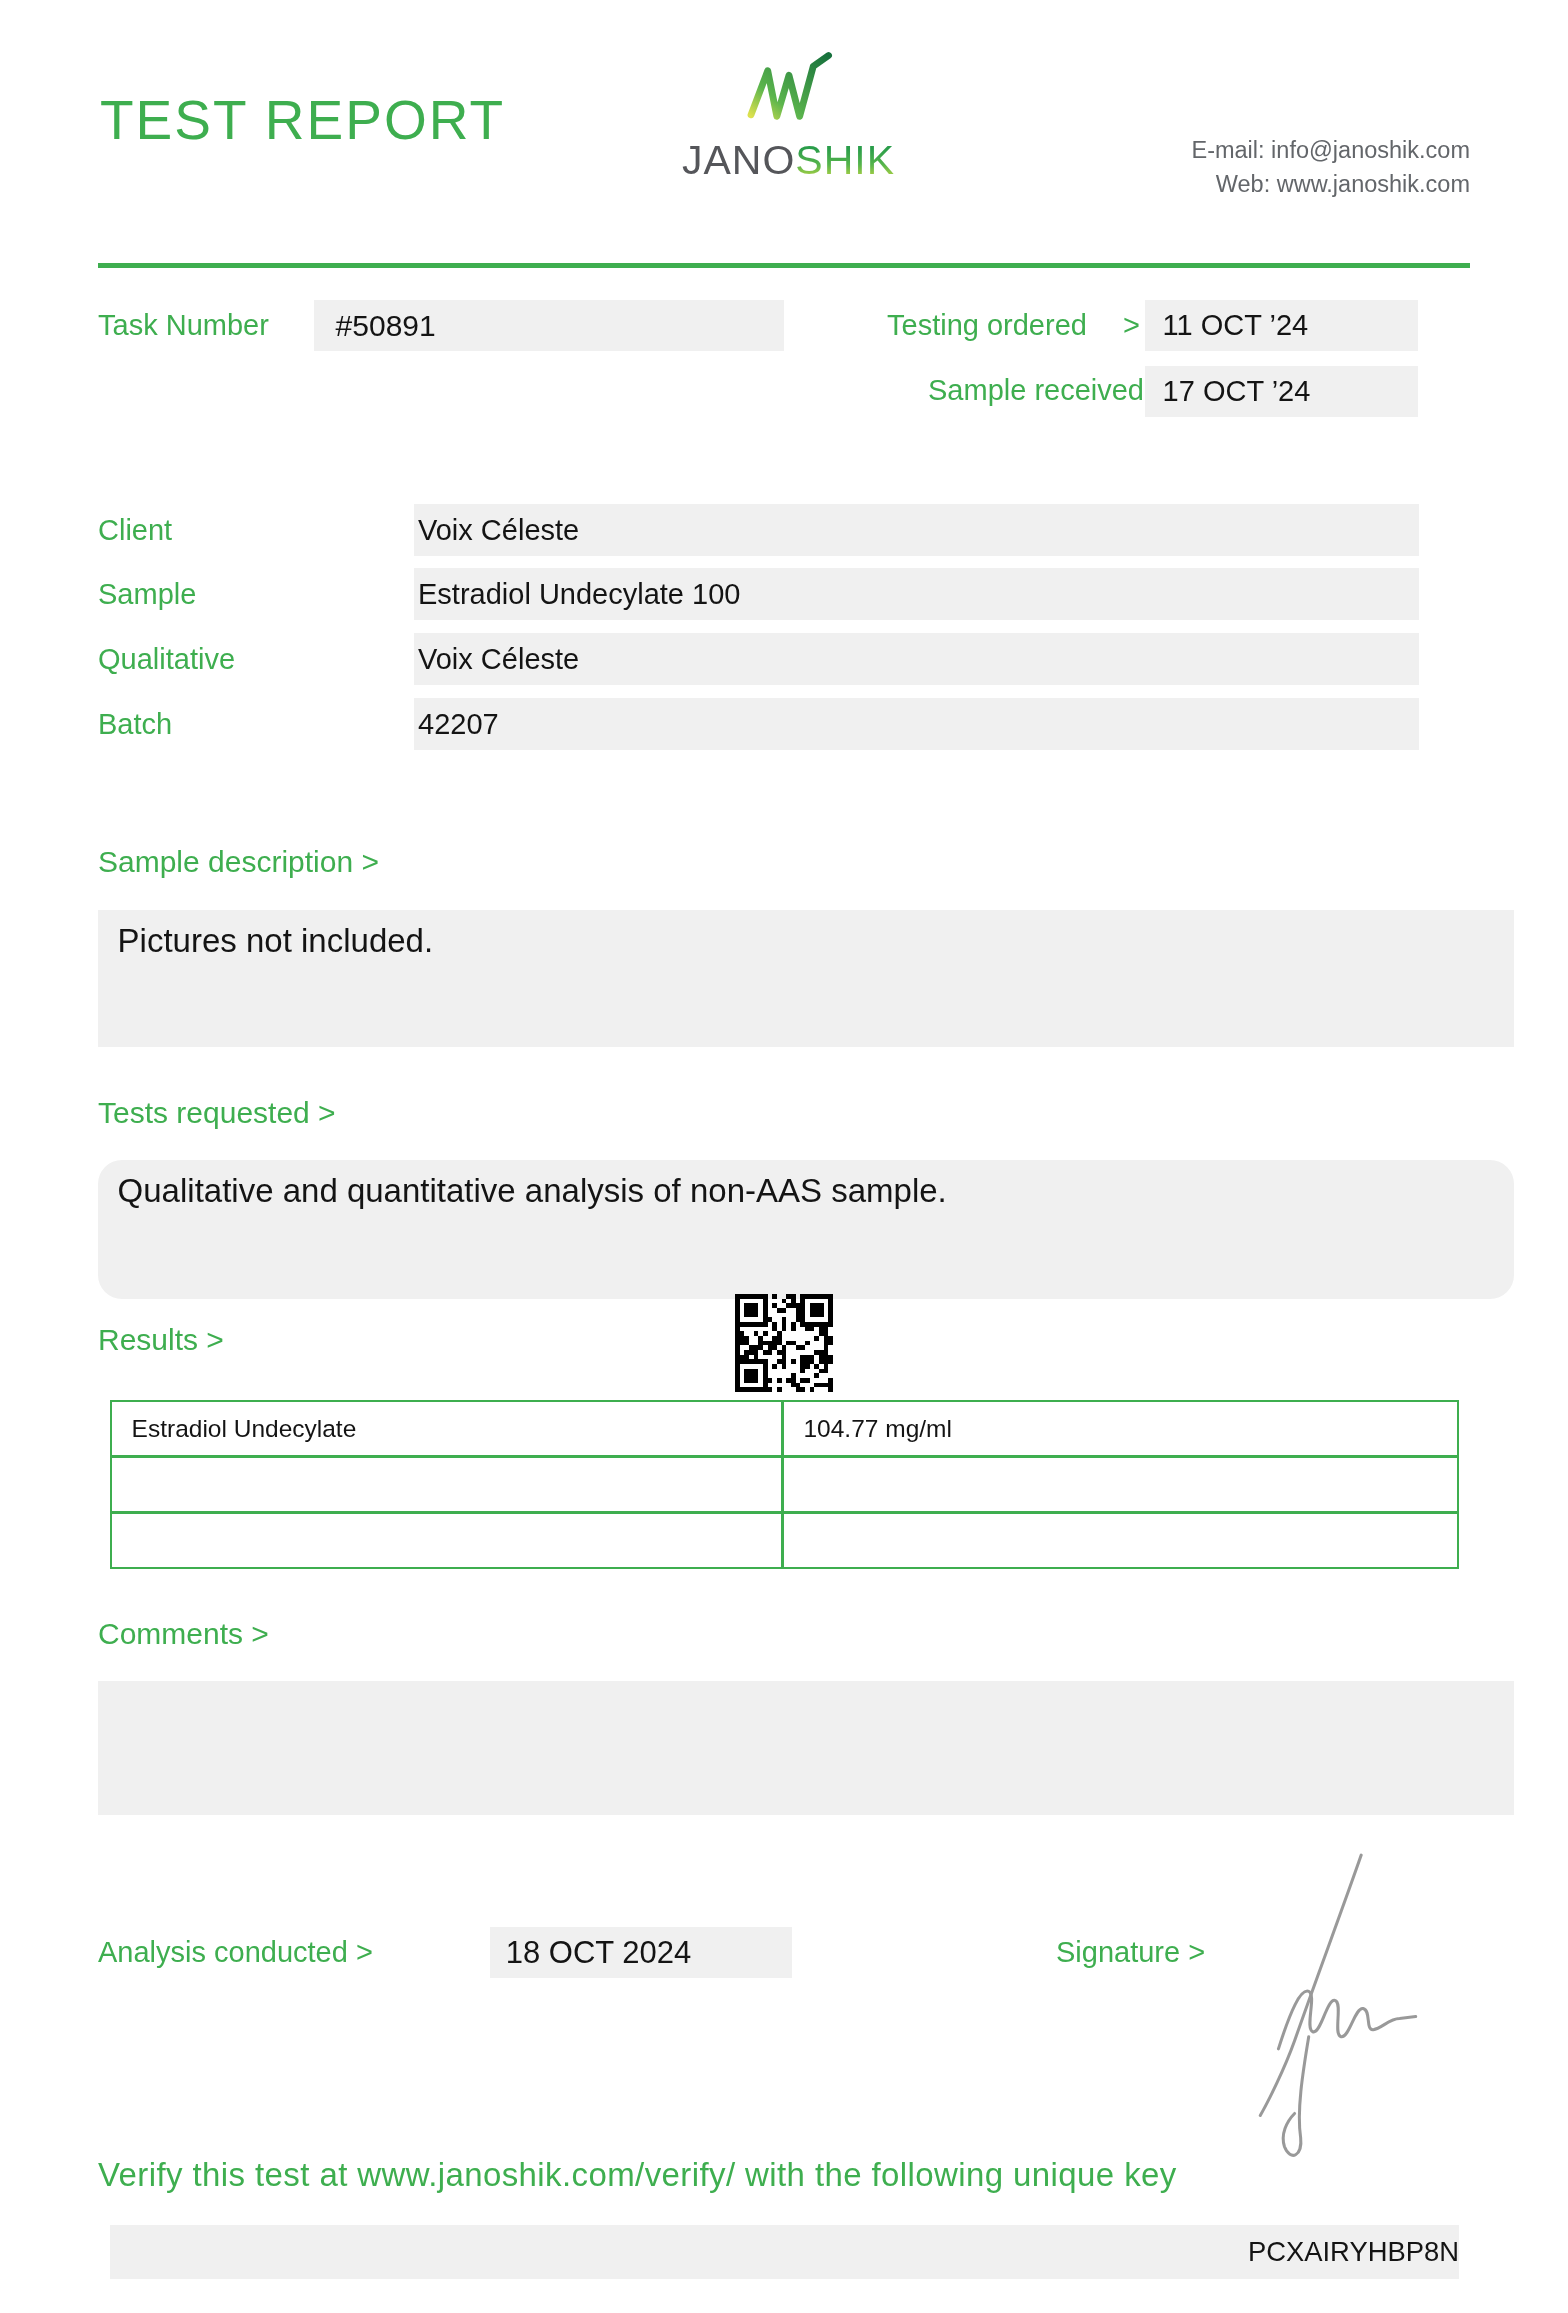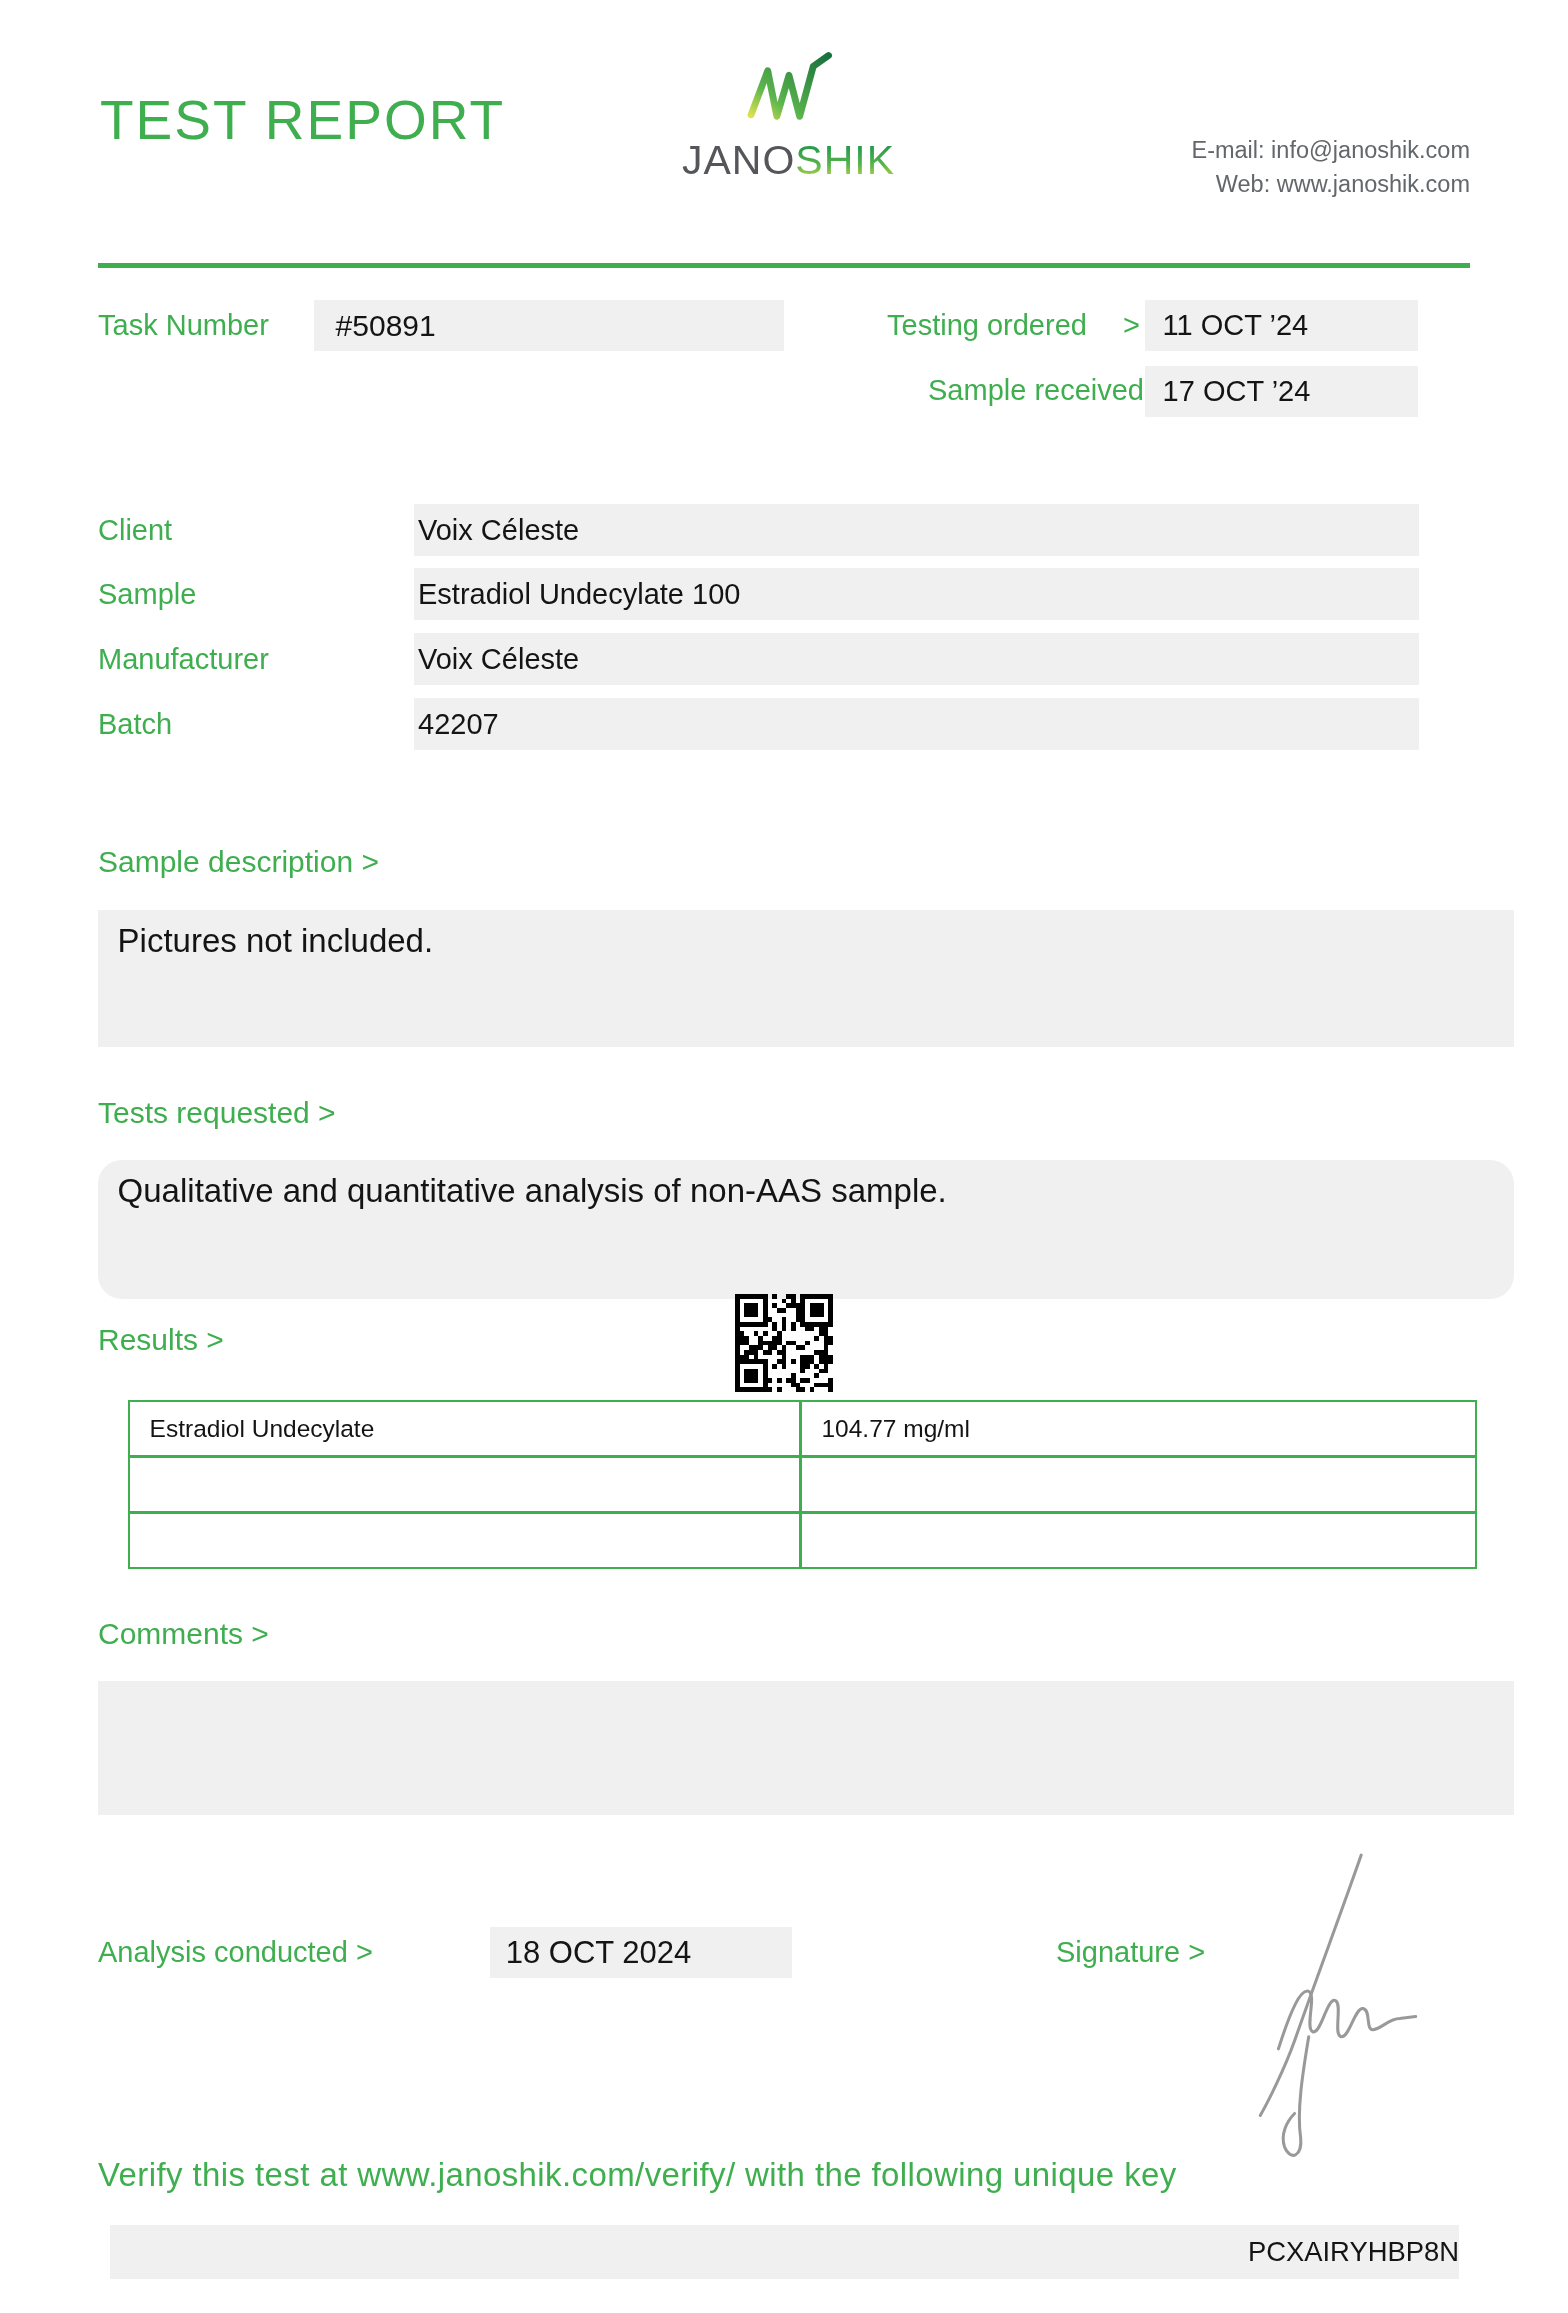--- a/index.html
+++ b/index.html
@@ -57,21 +57,21 @@
   .info-label { left: 98px; height: 52px; line-height: 52px; }
   .info-box { left: 414px; width: 1005px; height: 52px; line-height: 52px; padding-left: 4px; font-size: 29px; }
 
   
   .section-head { left: 98px; font-size: 30px; color: #3EAE4F; white-space: nowrap; }
   .big-box { left: 98px; width: 1416px; padding: 13.7px 19.6px; font-size: 33px; line-height: 33px; color: #141414; }
 
   
   .qr { left: 735px; top: 1294px; width: 98px; height: 98px; }
   .rtable {
-    left: 128px; top: 1400px; width: 1349px;
+    left: 110px; top: 1400px; width: 1349px;
     display: grid;
     grid-template-columns: 669px 1fr;
     grid-template-rows: repeat(3, 53px);
     gap: 2.9px;
     background: #3EAE4F;
     border: 2.9px solid #3EAE4F;
   }
   .rcell { background: #ffffff; line-height: 53px; padding-left: 19.6px; font-size: 24.5px; color: #141414; overflow: hidden; }
 
   
@@ -127,21 +127,21 @@
     <span>&gt;</span>
   </div>
   <div class="abs gbox date-box db2">17 OCT ’24</div>
 
   <div class="abs green-label info-label" style="top:504px">Client</div>
   <div class="abs gbox info-box" style="top:504px">Voix Céleste</div>
 
   <div class="abs green-label info-label" style="top:568px">Sample</div>
   <div class="abs gbox info-box" style="top:568px">Estradiol Undecylate 100</div>
 
-  <div class="abs green-label info-label" style="top:633px">Manufacturer</div>
+  <div class="abs green-label info-label" style="top:633px">Qualitative</div>
   <div class="abs gbox info-box" style="top:633px">Voix Céleste</div>
 
   <div class="abs green-label info-label" style="top:698px">Batch</div>
   <div class="abs gbox info-box" style="top:698px">42207</div>
 
   <div class="abs section-head" style="top:845px">Sample description &gt;</div>
   <div class="abs gbox big-box" style="top:910px; height:137px;">Pictures not included.</div>
 
   <div class="abs section-head" style="top:1096px">Tests requested &gt;</div>
   <div class="abs gbox big-box" style="top:1160px; height:139px;border-radius:24px;">Qualitative and quantitative analysis of non-AAS sample.</div>

